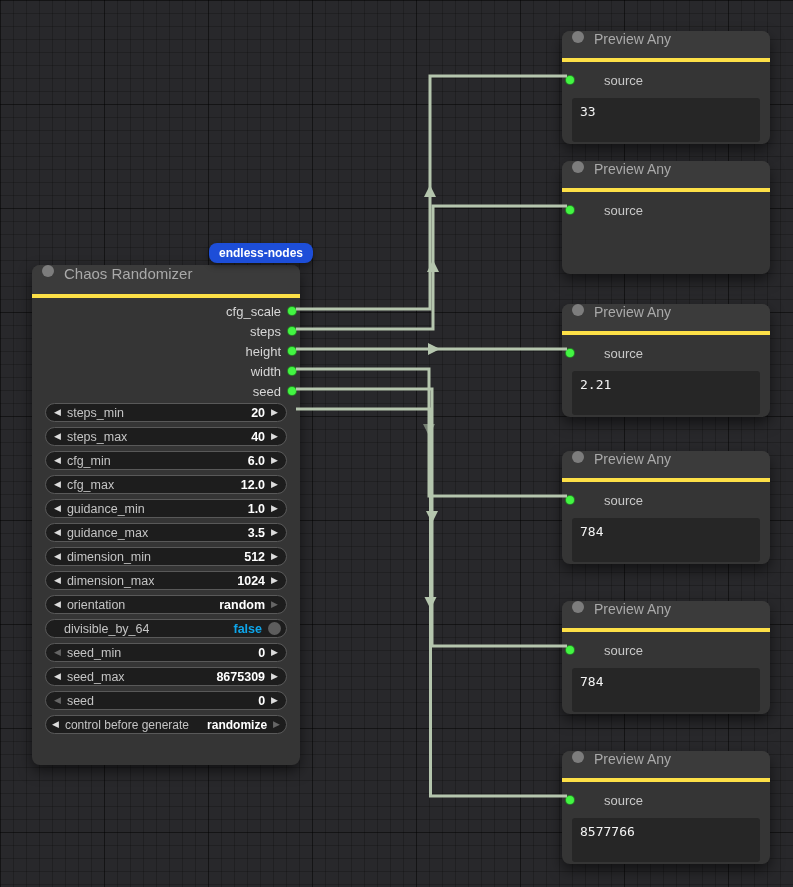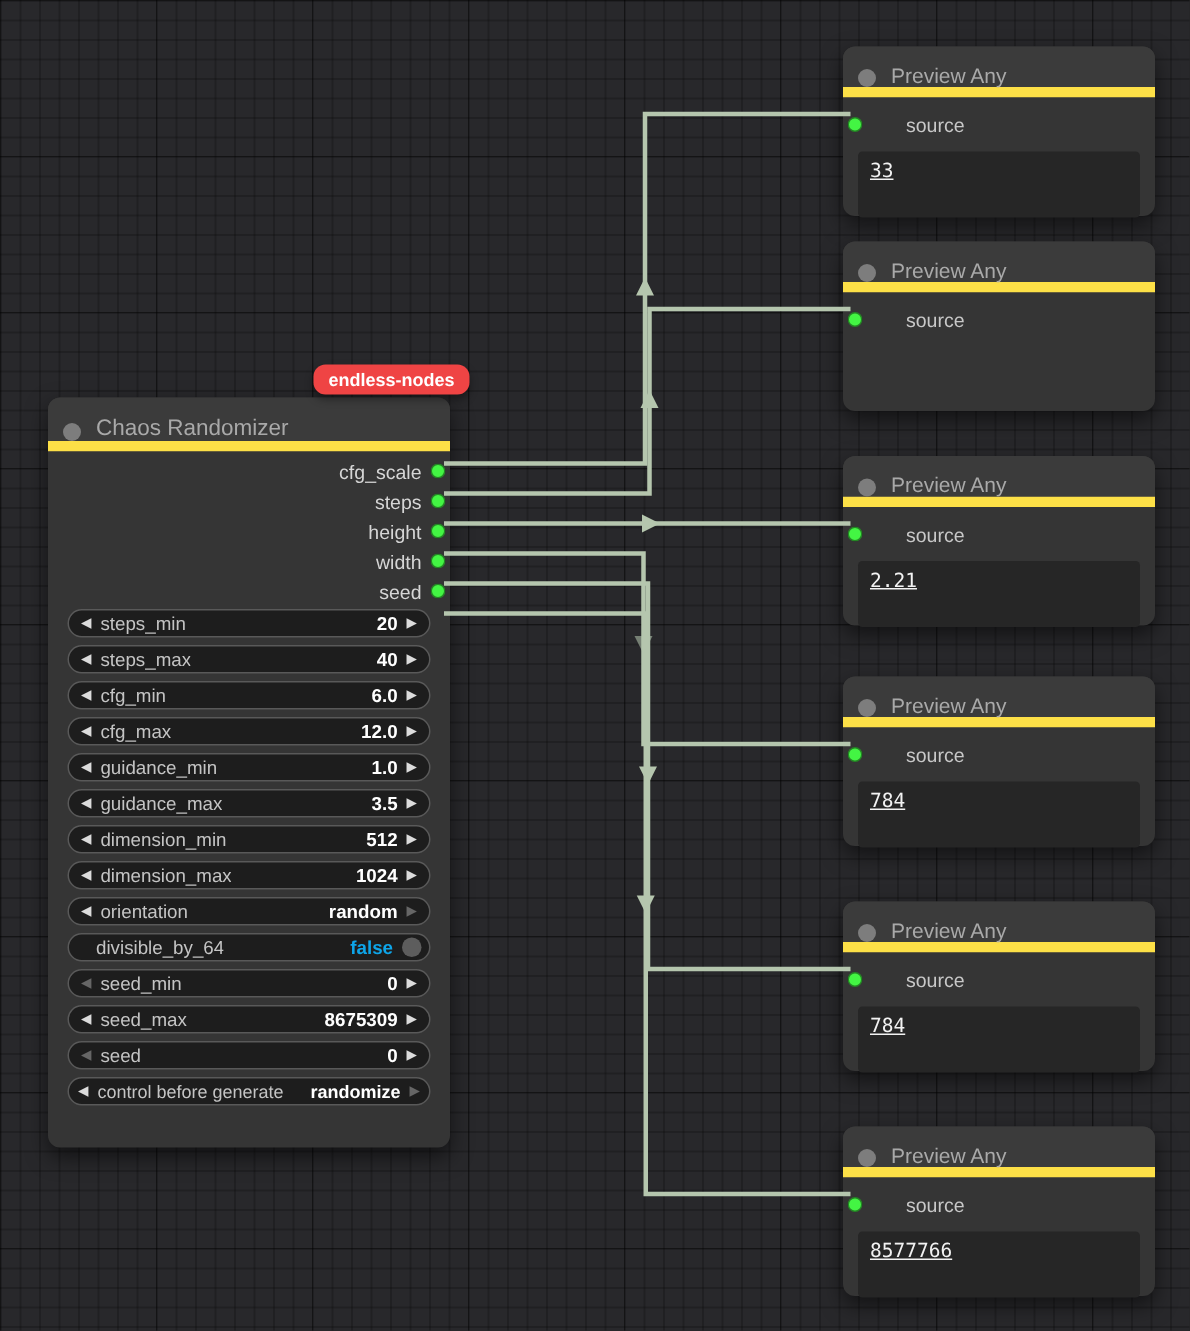--- a/index.html
+++ b/index.html
@@ -14,21 +14,21 @@
       linear-gradient(90deg, rgba(0,0,0,.20) 1px, transparent 1px);
     background-size:104px 104px,104px 104px,13px 13px,13px 13px;
   }
   .links{position:absolute;top:0;left:0;z-index:3;pointer-events:none;}
   .node{
     position:absolute;background:#353535;border-radius:8px;z-index:2;
     box-shadow:0 6px 14px rgba(0,0,0,.55);
   }
   .nheader{
     height:27px;background:#3b3b3b;border-radius:8px 8px 0 0;
-    border-bottom:7px solid #fde047;display:flex;align-items:flex-end;
+    border-bottom:4px solid #fde047;display:flex;align-items:flex-start;
     padding:0 10px;gap:10px;
   }
   .hdot{width:12px;height:12px;border-radius:50%;background:#7d7d7d;flex:none;}
   .ntitle{color:#a9a9a9;font-size:14px;white-space:nowrap;}
   .gdot{width:10px;height:10px;border-radius:50%;background:#43f543;
     border:1px solid rgba(0,0,0,.45);box-sizing:border-box;flex:none;}
   
   .outrow{height:20px;display:flex;align-items:center;justify-content:flex-end;
     gap:6px;padding-right:3px;}
   .outlabel{color:#d6d6d6;font-size:13px;}
@@ -45,24 +45,24 @@
   .widget.toggle .wlabel{padding-left:10px;}
   .widget.toggle .wvalue{color:#0ea5e9;font-weight:bold;}
   .knob{width:13px;height:13px;border-radius:50%;background:#5d5d5d;flex:none;margin-right:-3px;}
   
   .preview{left:562px;width:208px;height:113px;}
   .srow{display:flex;align-items:center;gap:7px;padding:8px 0 0 3px;height:20px;}
   .slabel{color:#c8c8c8;font-size:13px;margin-left:22px;}
   .pvalue{
     margin:8px 10px 0 10px;height:32px;background:#262626;border-radius:3px;
     padding:6px 8px;color:#f2f2f2;font-family:"DejaVu Sans Mono",monospace;
-    font-size:13px;overflow:hidden;text-decoration:underline;
+    font-size:13px;overflow:hidden;
   }
   .badge{
-    position:absolute;left:209px;top:243px;z-index:4;background:#ef4444;
+    position:absolute;left:209px;top:243px;z-index:4;background:#1d4ed8;
     color:#fff;font-weight:bold;font-size:12px;padding:3px 10px;
     border-radius:8px;box-shadow:0 3px 6px rgba(0,0,0,.4);
   }
 </style>
 </head>
 <body>
 
 <svg class="links" width="793" height="887">
   <g stroke="#b5c6ae" stroke-width="3" fill="none">
     <path d="M296 309 L430 309 L430 76 L567 76"></path>

